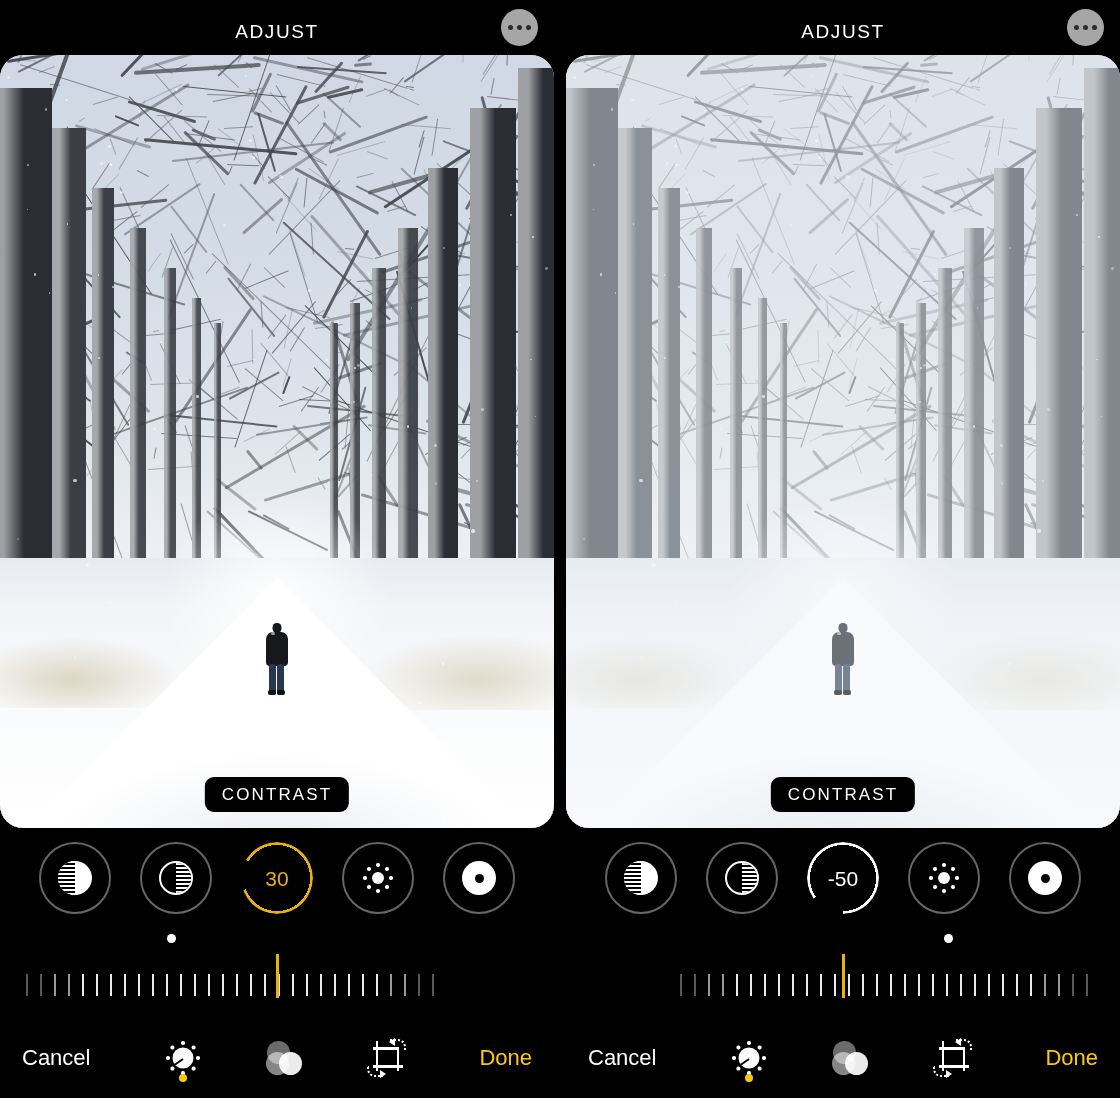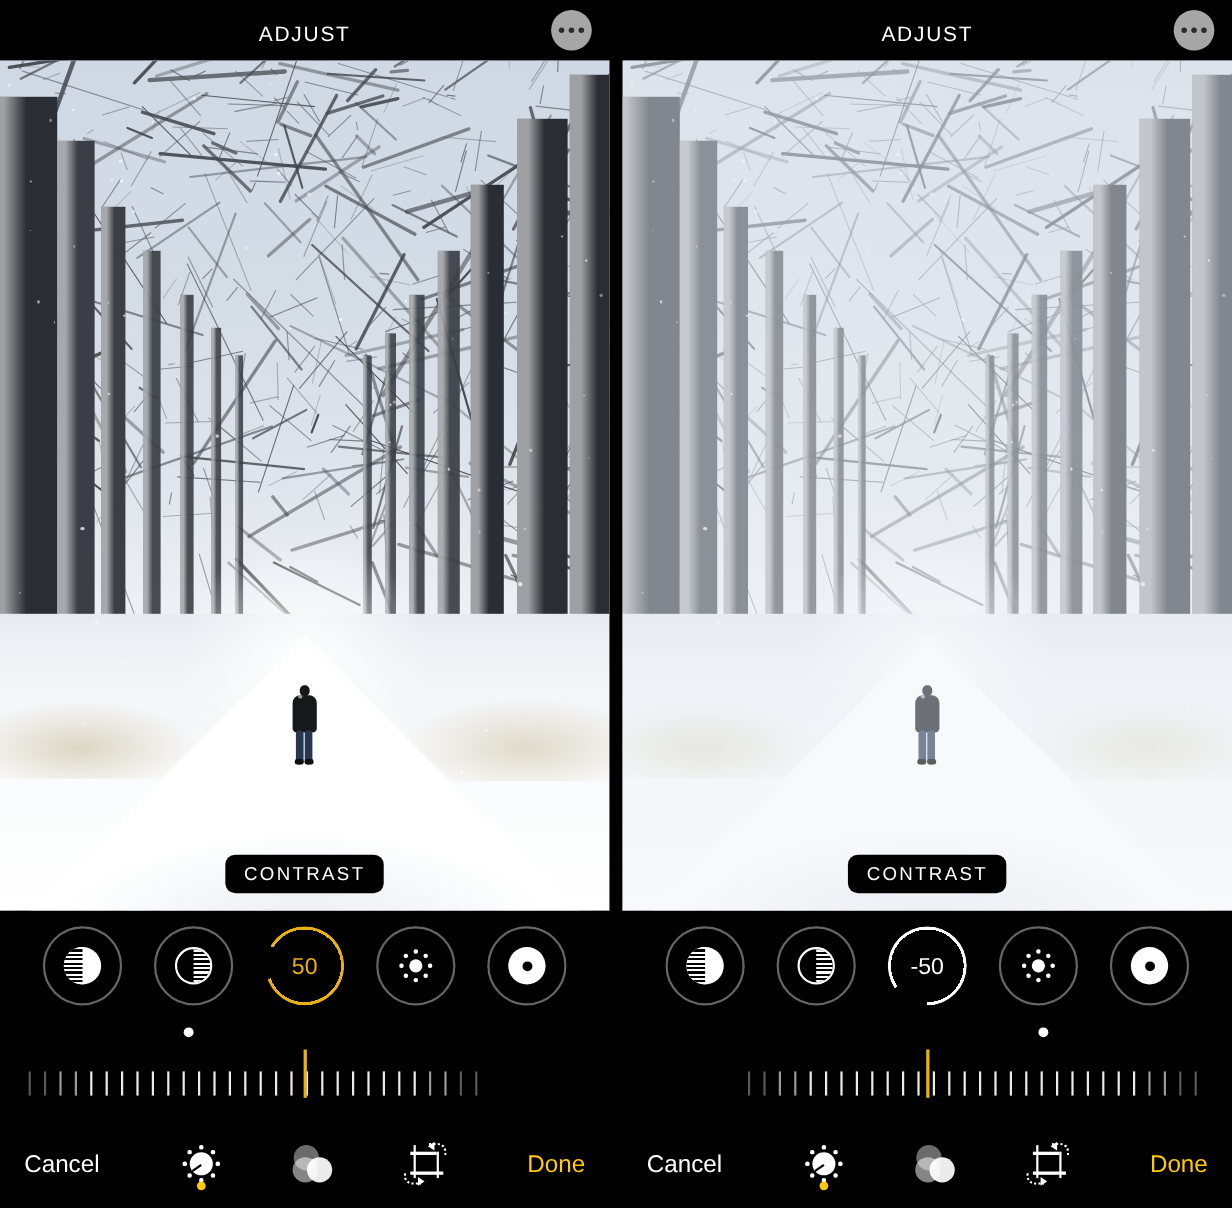--- a/index.html
+++ b/index.html
@@ -11,21 +11,21 @@
 
   
   .hdr{position:relative;height:55px;flex:0 0 55px;background:#000;}
   .hdr-title{position:absolute;left:0;right:0;top:22px;text-align:center;color:#fff;
              font-size:19px;letter-spacing:1.6px;font-weight:400;line-height:19px;}
   .menu-btn{position:absolute;right:16px;top:9px;width:37px;height:37px;border-radius:50%;
             background:#a6a6a6;display:flex;align-items:center;justify-content:center;gap:4px;}
   .menu-btn i{width:5px;height:5px;border-radius:50%;background:#2b2b2b;display:block;}
 
   
-  .photo{position:relative;flex:0 0 773px;height:773px;overflow:hidden;background:#c9d2dd;}
+  .photo{position:relative;flex:0 0 773px;height:773px;overflow:hidden;background:#c9d2dd;border-radius:23px;}
   .photo-inner{position:absolute;inset:0;}
 
   .sky{position:absolute;inset:0;
        background:linear-gradient(180deg,#cfd8e4 0%,#d4dce6 28%,#dee4ec 48%,#e9edf2 60%,#f1f3f6 70%,#ffffff 100%);}
   .p-low .sky{background:linear-gradient(180deg,#d8dee7 0%,#dce2ea 28%,#e4e9ef 48%,#edf0f4 60%,#f4f6f8 70%,#ffffff 100%);}
 
   
   .ground{position:absolute;left:0;right:0;bottom:0;height:270px;
           background:linear-gradient(180deg,#e7ebf0 0%,#f2f4f7 20%,#fafbfc 55%,#ffffff 100%);}
   .road{position:absolute;bottom:0;left:50%;transform:translateX(-50%);
@@ -730,21 +730,21 @@
         </div>
 
         <div class="dial">
           <span class="ic ic-contrast-out"></span>
         </div>
 
         <div class="dial val">
           <span class="ring" style="background:conic-gradient(#E8B10C 0deg 250deg, transparent 250deg 300deg, #E8B10C 300deg 360deg);
                        -webkit-mask:radial-gradient(circle, transparent 33px, #000 33px);
                        mask:radial-gradient(circle, transparent 33px, #000 33px);"></span>
-          <span class="num" style="color:#E8B10C;">50</span>
+          <span class="num" style="color:#E8B10C;">30</span>
         </div>
 
         <div class="dial">
           <span class="ic ic-bright">
             <span class="core"></span>
             <span class="ray" style="transform:translate(0,-13px)"></span>
             <span class="ray" style="transform:translate(9px,-9px)"></span>
             <span class="ray" style="transform:translate(13px,0)"></span>
             <span class="ray" style="transform:translate(9px,9px)"></span>
             <span class="ray" style="transform:translate(0,13px)"></span>

